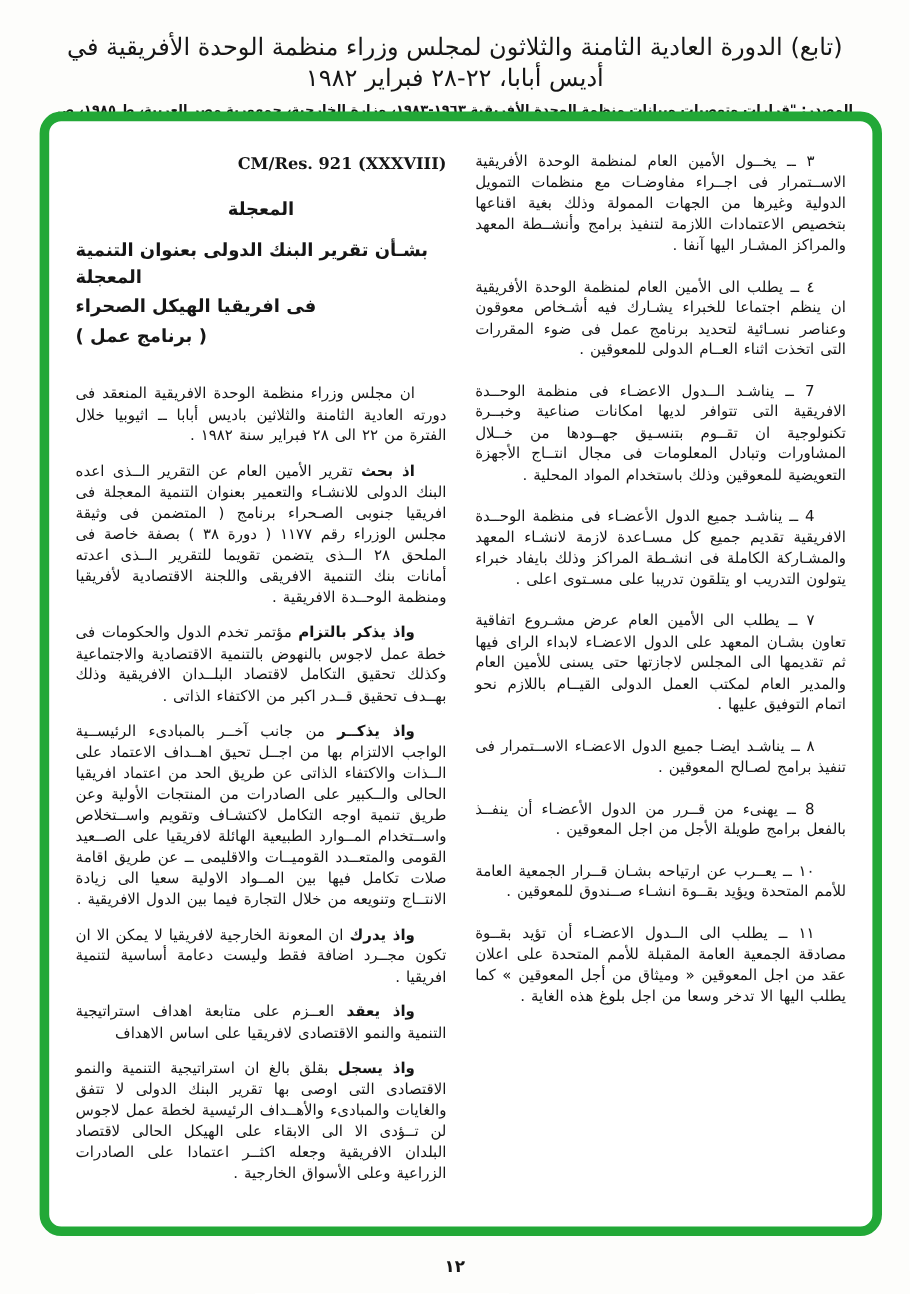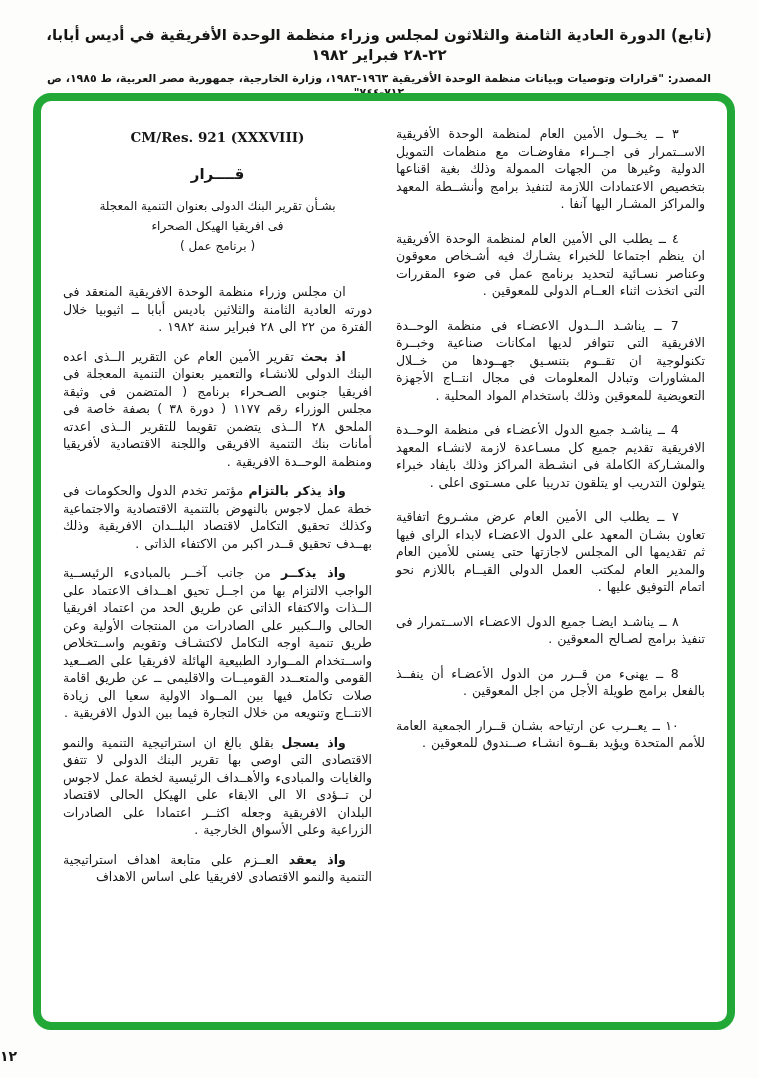--- a/index.html
+++ b/index.html
@@ -17,22 +17,22 @@
   }
 
   
   .header {
     position:absolute;
     top:26px; left:40px; right:40px;
     direction:rtl;
     text-align:center;
   }
   .header-line1 {
-    font-size:15px;
-    font-weight:bold;
+    font-size:20px;
+    font-weight:normal;
     letter-spacing:0;
     line-height:1.3;
   }
   .header-line2 {
     font-size:11px;
     font-weight:bold;
     margin-top:7px;
     line-height:1.3;
   }
 
@@ -65,48 +65,48 @@
     margin:0 0 12px 0;
     text-indent:2.1em;
     word-spacing:1px;
   }
   .res-item { margin-bottom:17px; }
   .lead { font-weight:bold; }
 
   
   .ref-number {
     direction:ltr;
-    text-align:center;
+    text-align:right;
     font-family:"DejaVu Serif", serif;
     font-weight:bold;
     font-size:13.5px;
     margin:4px 0 20px 0;
   }
   .decree-title {
     direction:rtl;
     text-align:center;
     font-weight:bold;
     font-size:15px;
     margin:0 0 14px 0;
   }
   .decree-subtitle {
     direction:rtl;
-    text-align:center;
-    font-weight:normal;
-    font-size:12px;
+    text-align:left;
+    font-weight:bold;
+    font-size:15px;
     line-height:1.5;
     margin:0 0 2px 0;
   }
   .decree-subtitle.last { margin-bottom:28px; }
 
   
   .page-number {
     position:absolute;
     bottom:14px; left:0; right:0;
-    text-align:left;
+    text-align:center;
     font-weight:bold;
     font-size:14px;
     direction:rtl;
   }
 </style>
 </head>
 <body>
 
 <div class="page">
 
@@ -120,35 +120,37 @@
 
       <div class="col">
         <p class="res-item">٣ ــ يخــول الأمين العام لمنظمة الوحدة الأفريقية الاســتمرار فى اجــراء مفاوضـات مع منظمات التمويل الدولية وغيرها من الجهات الممولة وذلك بغية اقناعها بتخصيص الاعتمادات اللازمة لتنفيذ برامج وأنشــطة المعهد والمراكز المشـار اليها آنفا .</p>
         <p class="res-item">٤ ــ يطلب الى الأمين العام لمنظمة الوحدة الأفريقية ان ينظم اجتماعا للخبراء يشـارك فيه أشـخاص معوقون وعناصر نسـائية لتحديد برنامج عمل فى ضوء المقررات التى اتخذت اثناء العــام الدولى للمعوقين .</p>
         <p class="res-item">7 ــ يناشـد الــدول الاعضـاء فى منظمة الوحــدة الافريقية التى تتوافر لديها امكانات صناعية وخبــرة تكنولوجية ان تقــوم بتنسـيق جهــودها من خــلال المشاورات وتبادل المعلومات فى مجال انتــاج الأجهزة التعويضية للمعوقين وذلك باستخدام المواد المحلية .</p>
         <p class="res-item">4 ــ يناشـد جميع الدول الأعضـاء فى منظمة الوحــدة الافريقية تقديم جميع كل مسـاعدة لازمة لانشـاء المعهد والمشـاركة الكاملة فى انشـطة المراكز وذلك بايفاد خبراء يتولون التدريب او يتلقون تدريبا على مسـتوى اعلى .</p>
         <p class="res-item">٧ ــ يطلب الى الأمين العام عرض مشـروع اتفاقية تعاون بشـان المعهد على الدول الاعضـاء لابداء الراى فيها ثم تقديمها الى المجلس لاجازتها حتى يسنى للأمين العام والمدير العام لمكتب العمل الدولى القيــام باللازم نحو اتمام التوفيق عليها .</p>
         <p class="res-item">٨ ــ يناشـد ايضـا جميع الدول الاعضـاء الاســتمرار فى تنفيذ برامج لصـالح المعوقين .</p>
         <p class="res-item">8 ــ يهنىء من قــرر من الدول الأعضـاء أن ينفــذ بالفعل برامج طويلة الأجل من اجل المعوقين .</p>
         <p class="res-item">١٠ ــ يعــرب عن ارتياحه بشـان قــرار الجمعية العامة للأمم المتحدة ويؤيد بقــوة انشـاء صــندوق للمعوقين .</p>
+        <p class="res-item">١١ ــ يطلب الى الــدول الاعضـاء أن تؤيد بقــوة مصادقة الجمعية العامة المقبلة للأمم المتحدة على اعلان عقد من اجل المعوقين « وميثاق من أجل المعوقين » كما يطلب اليها الا تدخر وسعا من اجل بلوغ هذه الغاية .</p>
       </div>
 
       <div class="col">
         <div class="ref-number">CM/Res. 921 (XXXVIII)</div>
-        <div class="decree-title">قــــرار</div>
+        <div class="decree-title">المعجلة</div>
         <div class="decree-subtitle">بشـأن تقرير البنك الدولى بعنوان التنمية المعجلة</div>
         <div class="decree-subtitle">فى افريقيا الهيكل الصحراء</div>
         <div class="decree-subtitle last">( برنامج عمل )</div>
 
         <p class="para"><span>ان مجلس وزراء منظمة الوحدة الافريقية المنعقد فى دورته العادية الثامنة والثلاثين باديس أبابا ــ اثيوبيا خلال الفترة من ٢٢ الى ٢٨ فبراير سنة ١٩٨٢ .</span></p>
         <p class="para"><span class="lead">اذ بحث</span> <span>تقرير الأمين العام عن التقرير الــذى اعده البنك الدولى للانشـاء والتعمير بعنوان التنمية المعجلة فى افريقيا جنوبى الصـحراء برنامج ( المتضمن فى وثيقة مجلس الوزراء رقم ١١٧٧ ( دورة ٣٨ ) بصفة خاصة فى الملحق ٢٨ الــذى يتضمن تقويما للتقرير الــذى اعدته أمانات بنك التنمية الافريقى واللجنة الاقتصادية لأفريقيا ومنظمة الوحــدة الافريقية .</span></p>
         <p class="para"><span class="lead">واذ يذكر بالتزام</span> <span>مؤتمر تخدم الدول والحكومات فى خطة عمل لاجوس بالنهوض بالتنمية الاقتصادية والاجتماعية وكذلك تحقيق التكامل لاقتصاد البلــدان الافريقية وذلك بهــدف تحقيق قــدر اكبر من الاكتفاء الذاتى .</span></p>
         <p class="para"><span class="lead">واذ يذكــر</span> <span>من جانب آخــر بالمبادىء الرئيســية الواجب الالتزام بها من اجــل تحيق اهــداف الاعتماد على الــذات والاكتفاء الذاتى عن طريق الحد من اعتماد افريقيا الحالى والــكبير على الصادرات من المنتجات الأولية وعن طريق تنمية اوجه التكامل لاكتشـاف وتقويم واســتخلاص واســتخدام المــوارد الطبيعية الهائلة لافريقيا على الصــعيد القومى والمتعــدد القوميــات والاقليمى ــ عن طريق اقامة صلات تكامل فيها بين المــواد الاولية سعيا الى زيادة الانتــاج وتنويعه من خلال التجارة فيما بين الدول الافريقية .</span></p>
+        <p class="para"><span class="lead">واذ يدرك</span> <span>ان المعونة الخارجية لافريقيا لا يمكن الا ان تكون مجــرد اضافة فقط وليست دعامة أساسية لتنمية افريقيا .</span></p>
+        <p class="para"><span class="lead">واذ يعقد</span> <span>العــزم على متابعة اهداف استراتيجية التنمية والنمو الاقتصادى لافريقيا على اساس الاهداف</span></p>
         <p class="para"><span class="lead">واذ يسجل</span> <span>بقلق بالغ ان استراتيجية التنمية والنمو الاقتصادى التى اوصى بها تقرير البنك الدولى لا تتفق والغايات والمبادىء والأهــداف الرئيسية لخطة عمل لاجوس لن تــؤدى الا الى الابقاء على الهيكل الحالى لاقتصاد البلدان الافريقية وجعله اكثــر اعتمادا على الصادرات الزراعية وعلى الأسواق الخارجية .</span></p>
-        <p class="para"><span class="lead">واذ يعقد</span> <span>العــزم على متابعة اهداف استراتيجية التنمية والنمو الاقتصادى لافريقيا على اساس الاهداف</span></p>
       </div>
 
     </div>
   </div>
 
   <div class="page-number">١٢</div>
 
 </div>
 
 </body></html>

